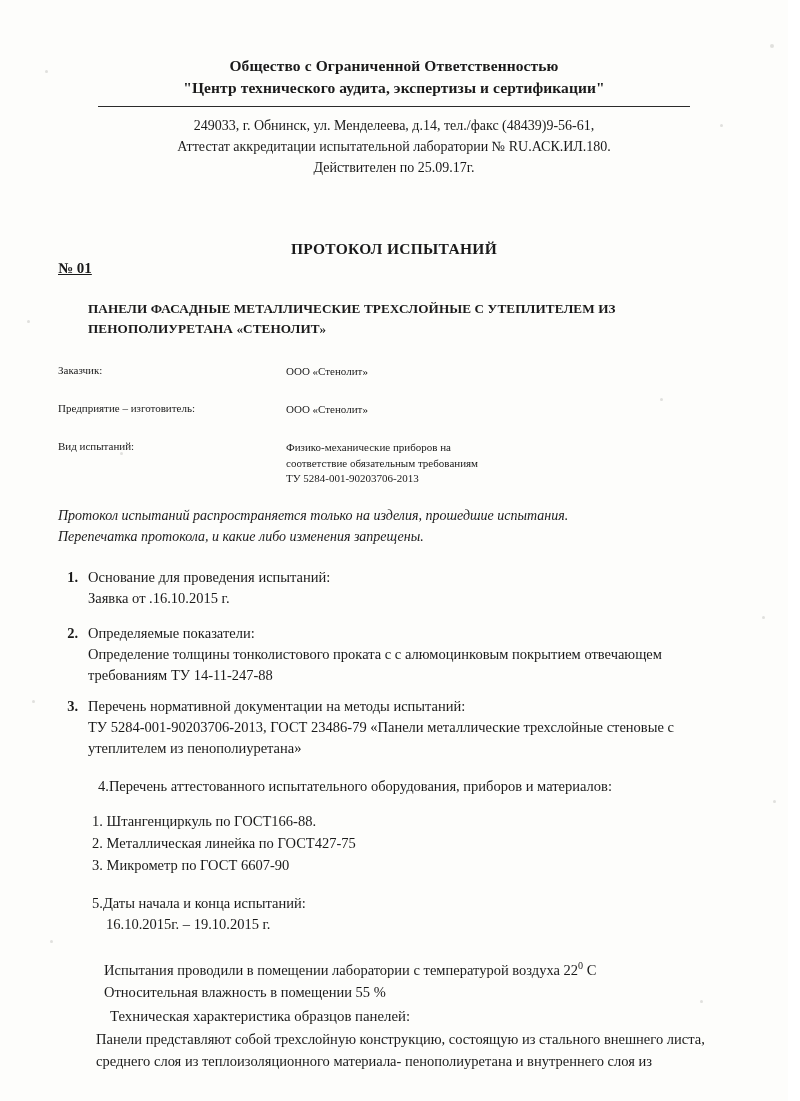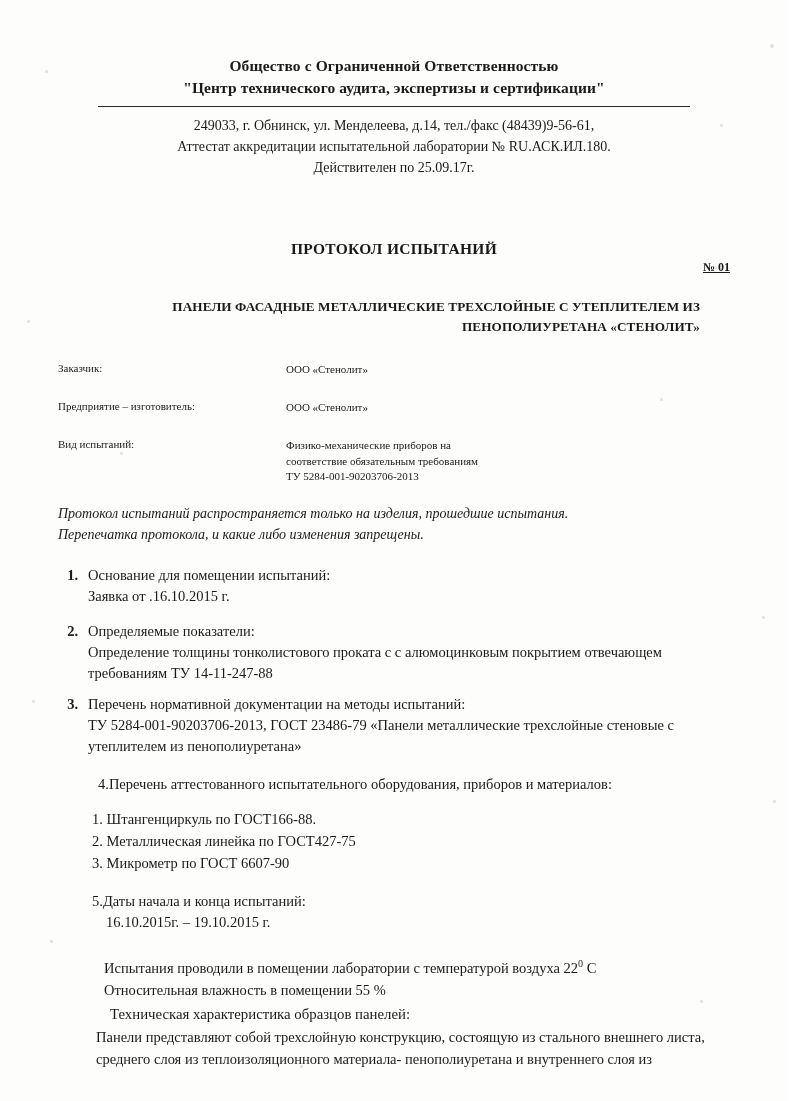--- a/index.html
+++ b/index.html
@@ -51,27 +51,27 @@
   }
   .doc-title {
     text-align: center;
     font-weight: bold;
     font-size: 15.5px;
     margin-top: 60px;
     line-height: 1.45;
     letter-spacing: .3px;
   }
   .doc-number {
-    text-align: right;
-    font-weight: bold;
-    font-size: 12px;
+    text-align: left;
+    font-weight: bold;
+    font-size: 15px;
     text-decoration: underline;
   }
   .subject {
-    text-align: right;
+    text-align: left;
     font-weight: bold;
     font-size: 13.2px;
     line-height: 1.45;
     margin: 22px 30px 0 30px;
     letter-spacing: .1px;
   }
   .fields {
     margin-top: 26px;
     font-size: 11px;
   }
@@ -220,21 +220,21 @@
   <div class="notice">
     <div>Протокол испытаний распространяется только на изделия, прошедшие испытания.</div>
     <div>Перепечатка протокола,  и какие либо изменения запрещены.</div>
   </div>
 
   <div class="list">
 
     <div class="li">
       <div class="li-num">1.</div>
       <div class="li-body">
-        <span class="sub">Основание для помещении испытаний:</span>
+        <span class="sub">Основание для проведения испытаний:</span>
         <span class="sub">Заявка от .16.10.2015 г.</span>
       </div>
     </div>
 
     <div class="li" style="margin-top:14px;">
       <div class="li-num">2.</div>
       <div class="li-body">
         <span class="sub">Определяемые показатели:</span>
         <span class="sub">Определение толщины тонколистового проката с с алюмоцинковым покрытием отвечающем</span>
         <span class="sub">требованиям ТУ 14-11-247-88</span>

